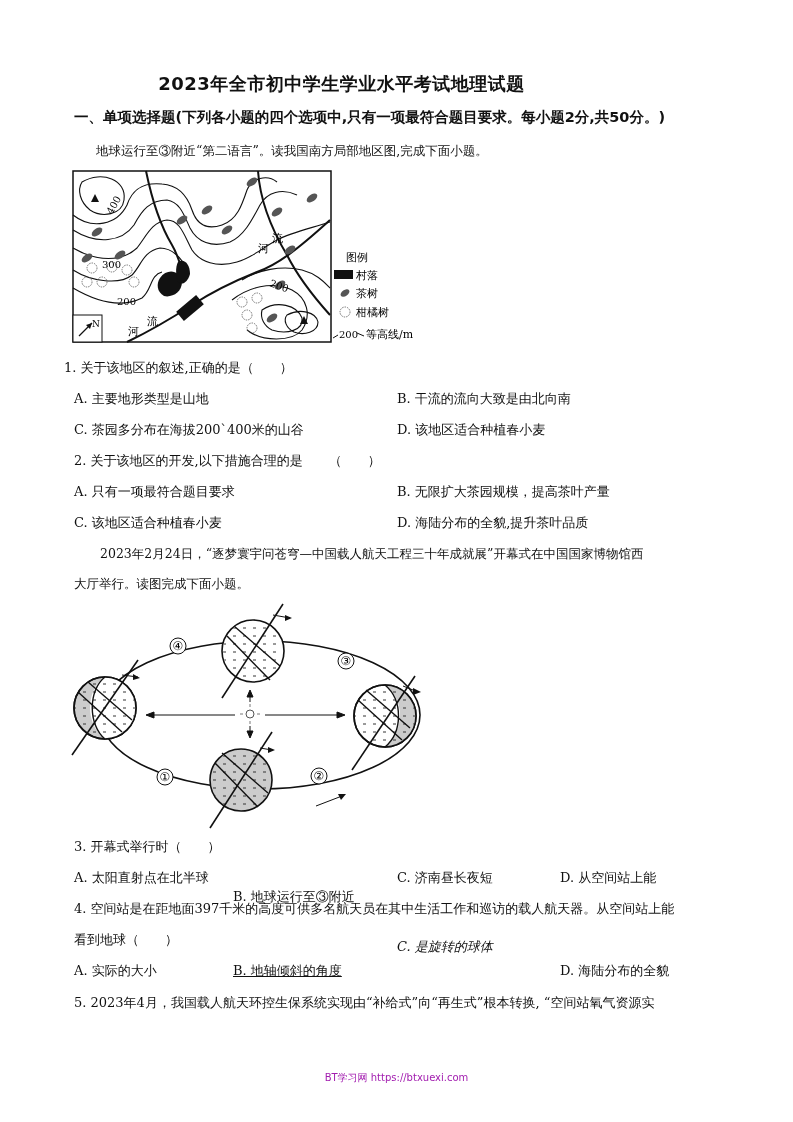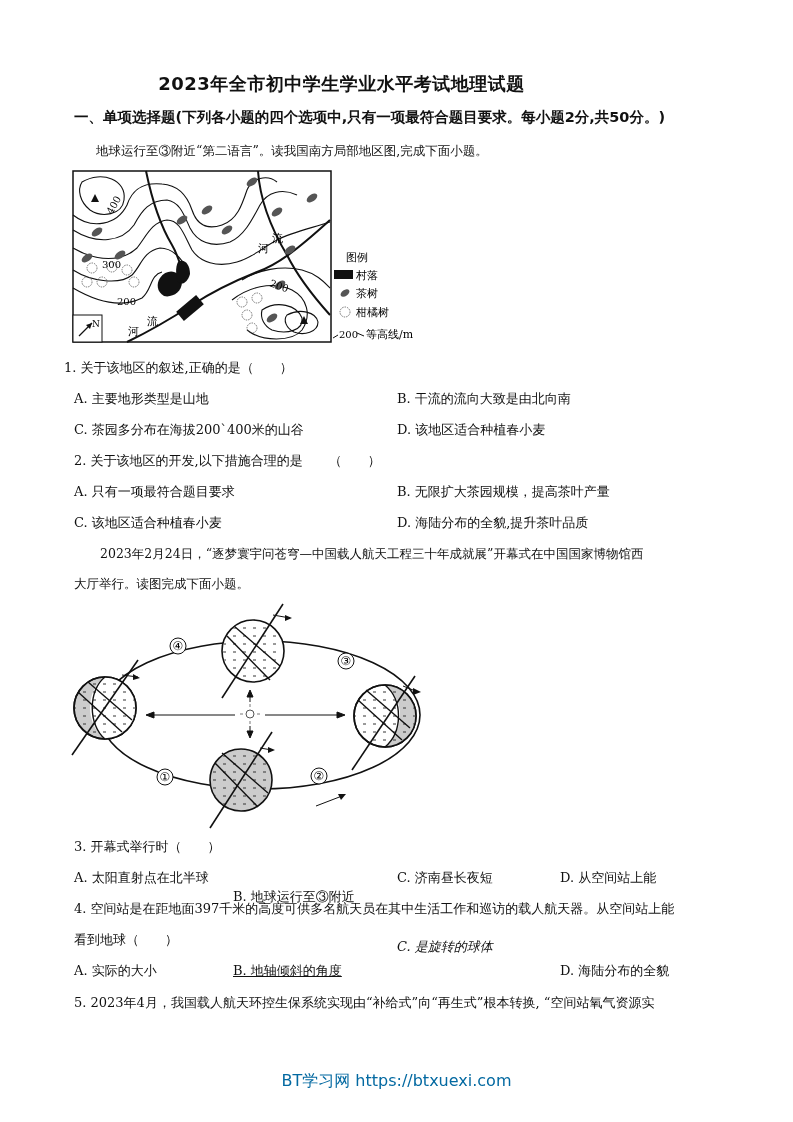--- a/index.html
+++ b/index.html
@@ -6,21 +6,21 @@
   body { width:793px; height:1122px; position:relative; overflow:hidden;
          font-family: "DejaVu Serif", "Liberation Serif", serif; color:#111; }
   .abs { position:absolute; }
   .title { left:0; width:683px; top:72px; text-align:center; font-size:18px; font-weight:bold;
            font-family:"DejaVu Sans","Liberation Sans",sans-serif; letter-spacing:0.5px; }
   .section { left:74px; top:108px; font-size:14.5px; font-weight:bold;
              font-family:"DejaVu Sans","Liberation Sans",sans-serif; white-space:nowrap; }
   .para { font-size:12.5px; white-space:nowrap; }
   .q { font-size:13px; white-space:nowrap; }
   .opt { font-size:13px; white-space:nowrap; }
-  .footer { left:0; width:793px; top:1071px; text-align:center; font-size:16px; color:#0369a1;
+  .footer { left:0; width:793px; top:1071px; text-align:center; font-size:10px; color:#a21caf;
             font-family:"DejaVu Sans","Liberation Sans",sans-serif; }
   svg text { font-family:"DejaVu Serif","Liberation Serif",serif; }
 </style>
 </head>
 <body>
 
 <div class="abs title">2023年全市初中学生学业水平考试地理试题</div>
 <div class="abs section">一、单项选择题(下列各小题的四个选项中,只有一项最符合题目要求。每小题2分,共50分。)</div>
 <div class="abs para" style="left:96px;top:143px;">地球运行至③附近“第二语言”。读我国南方局部地区图,完成下面小题。</div>
 

